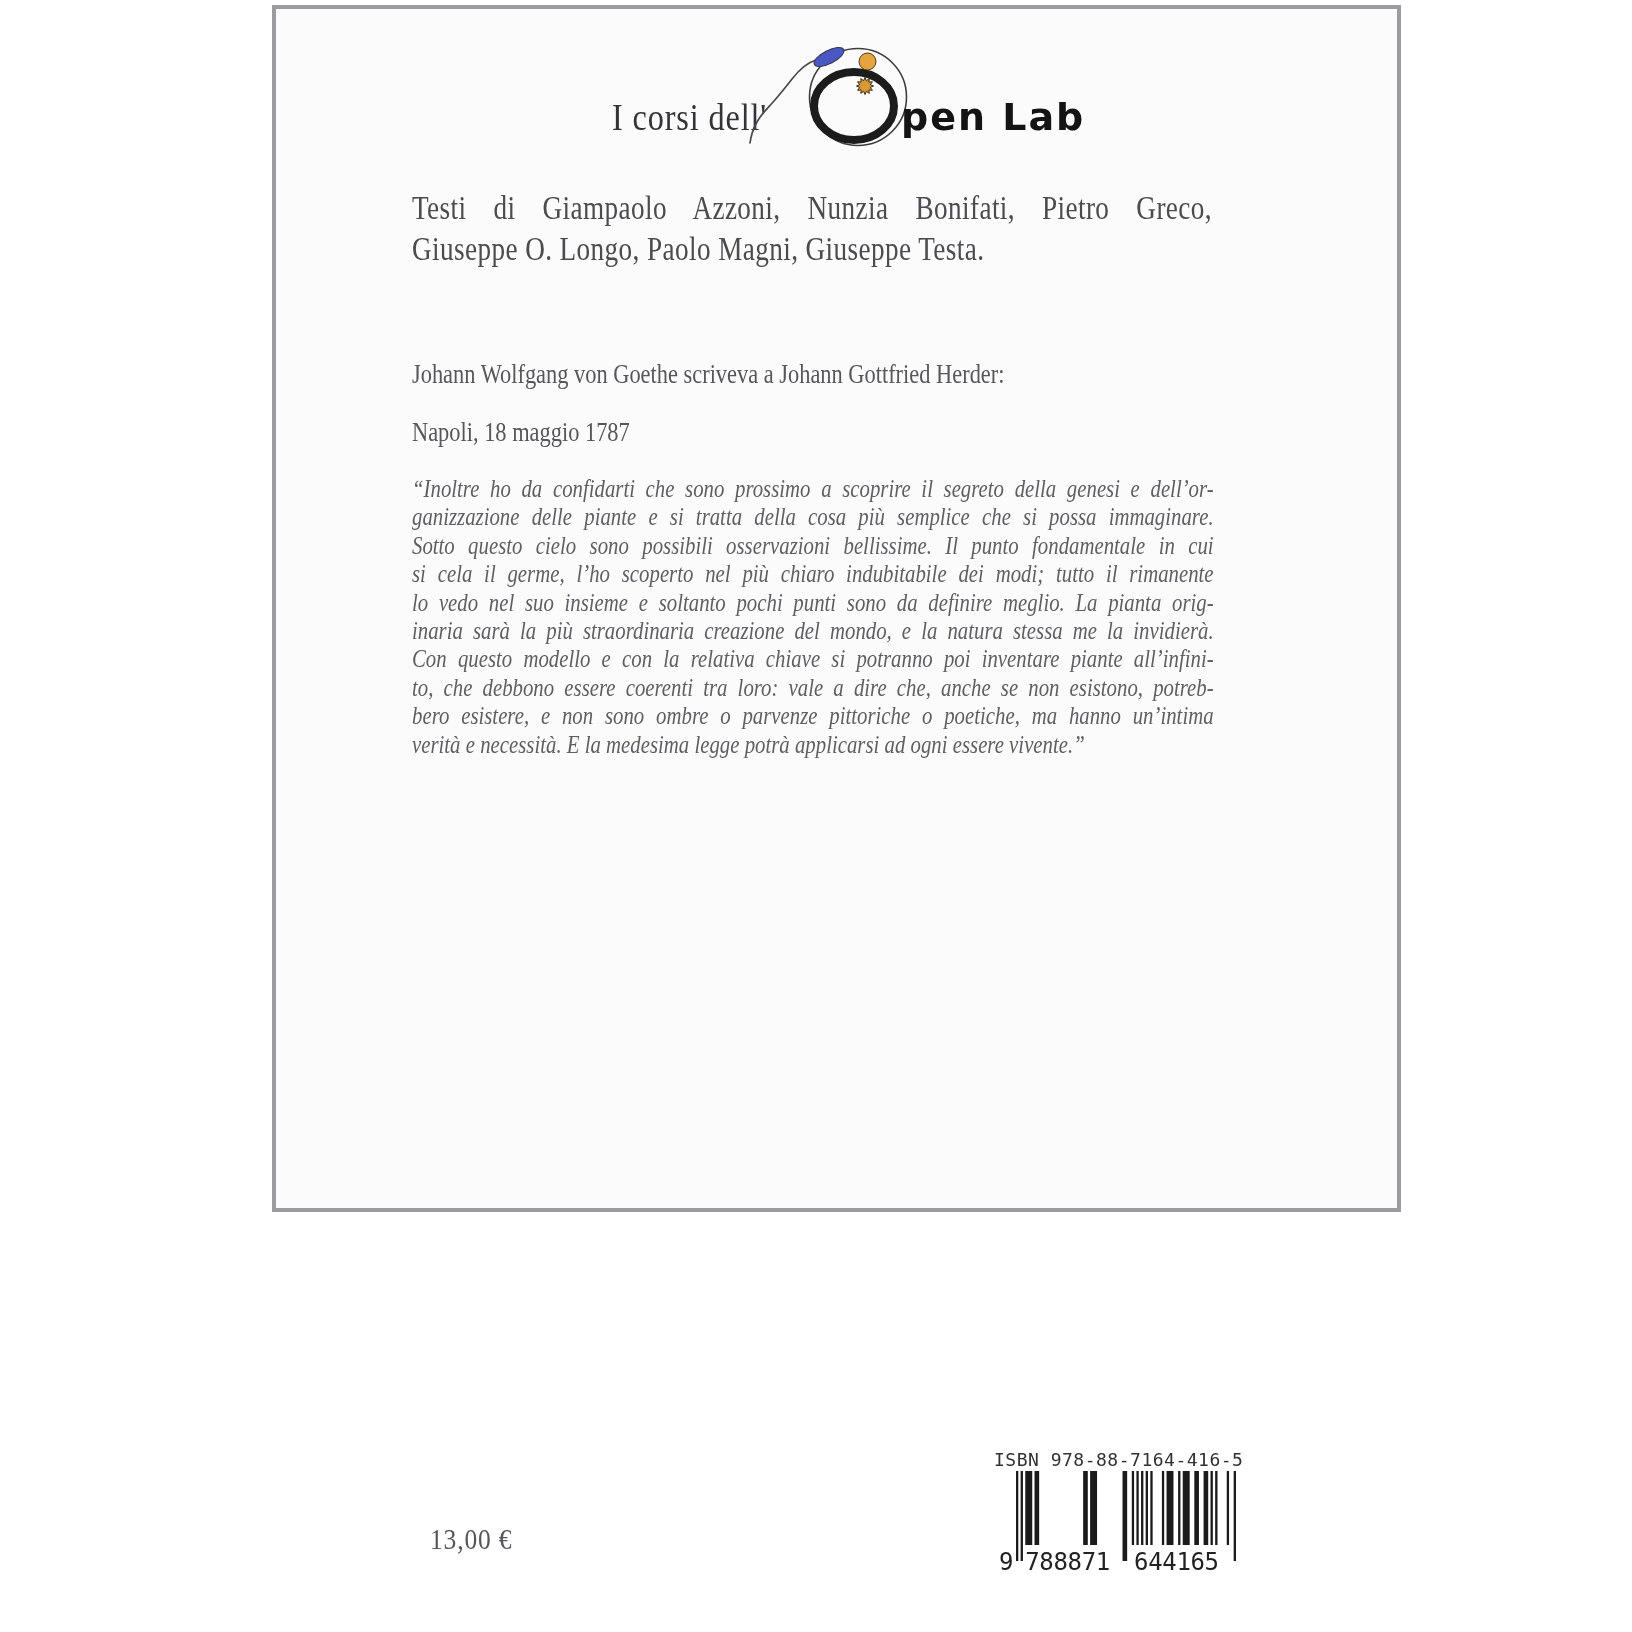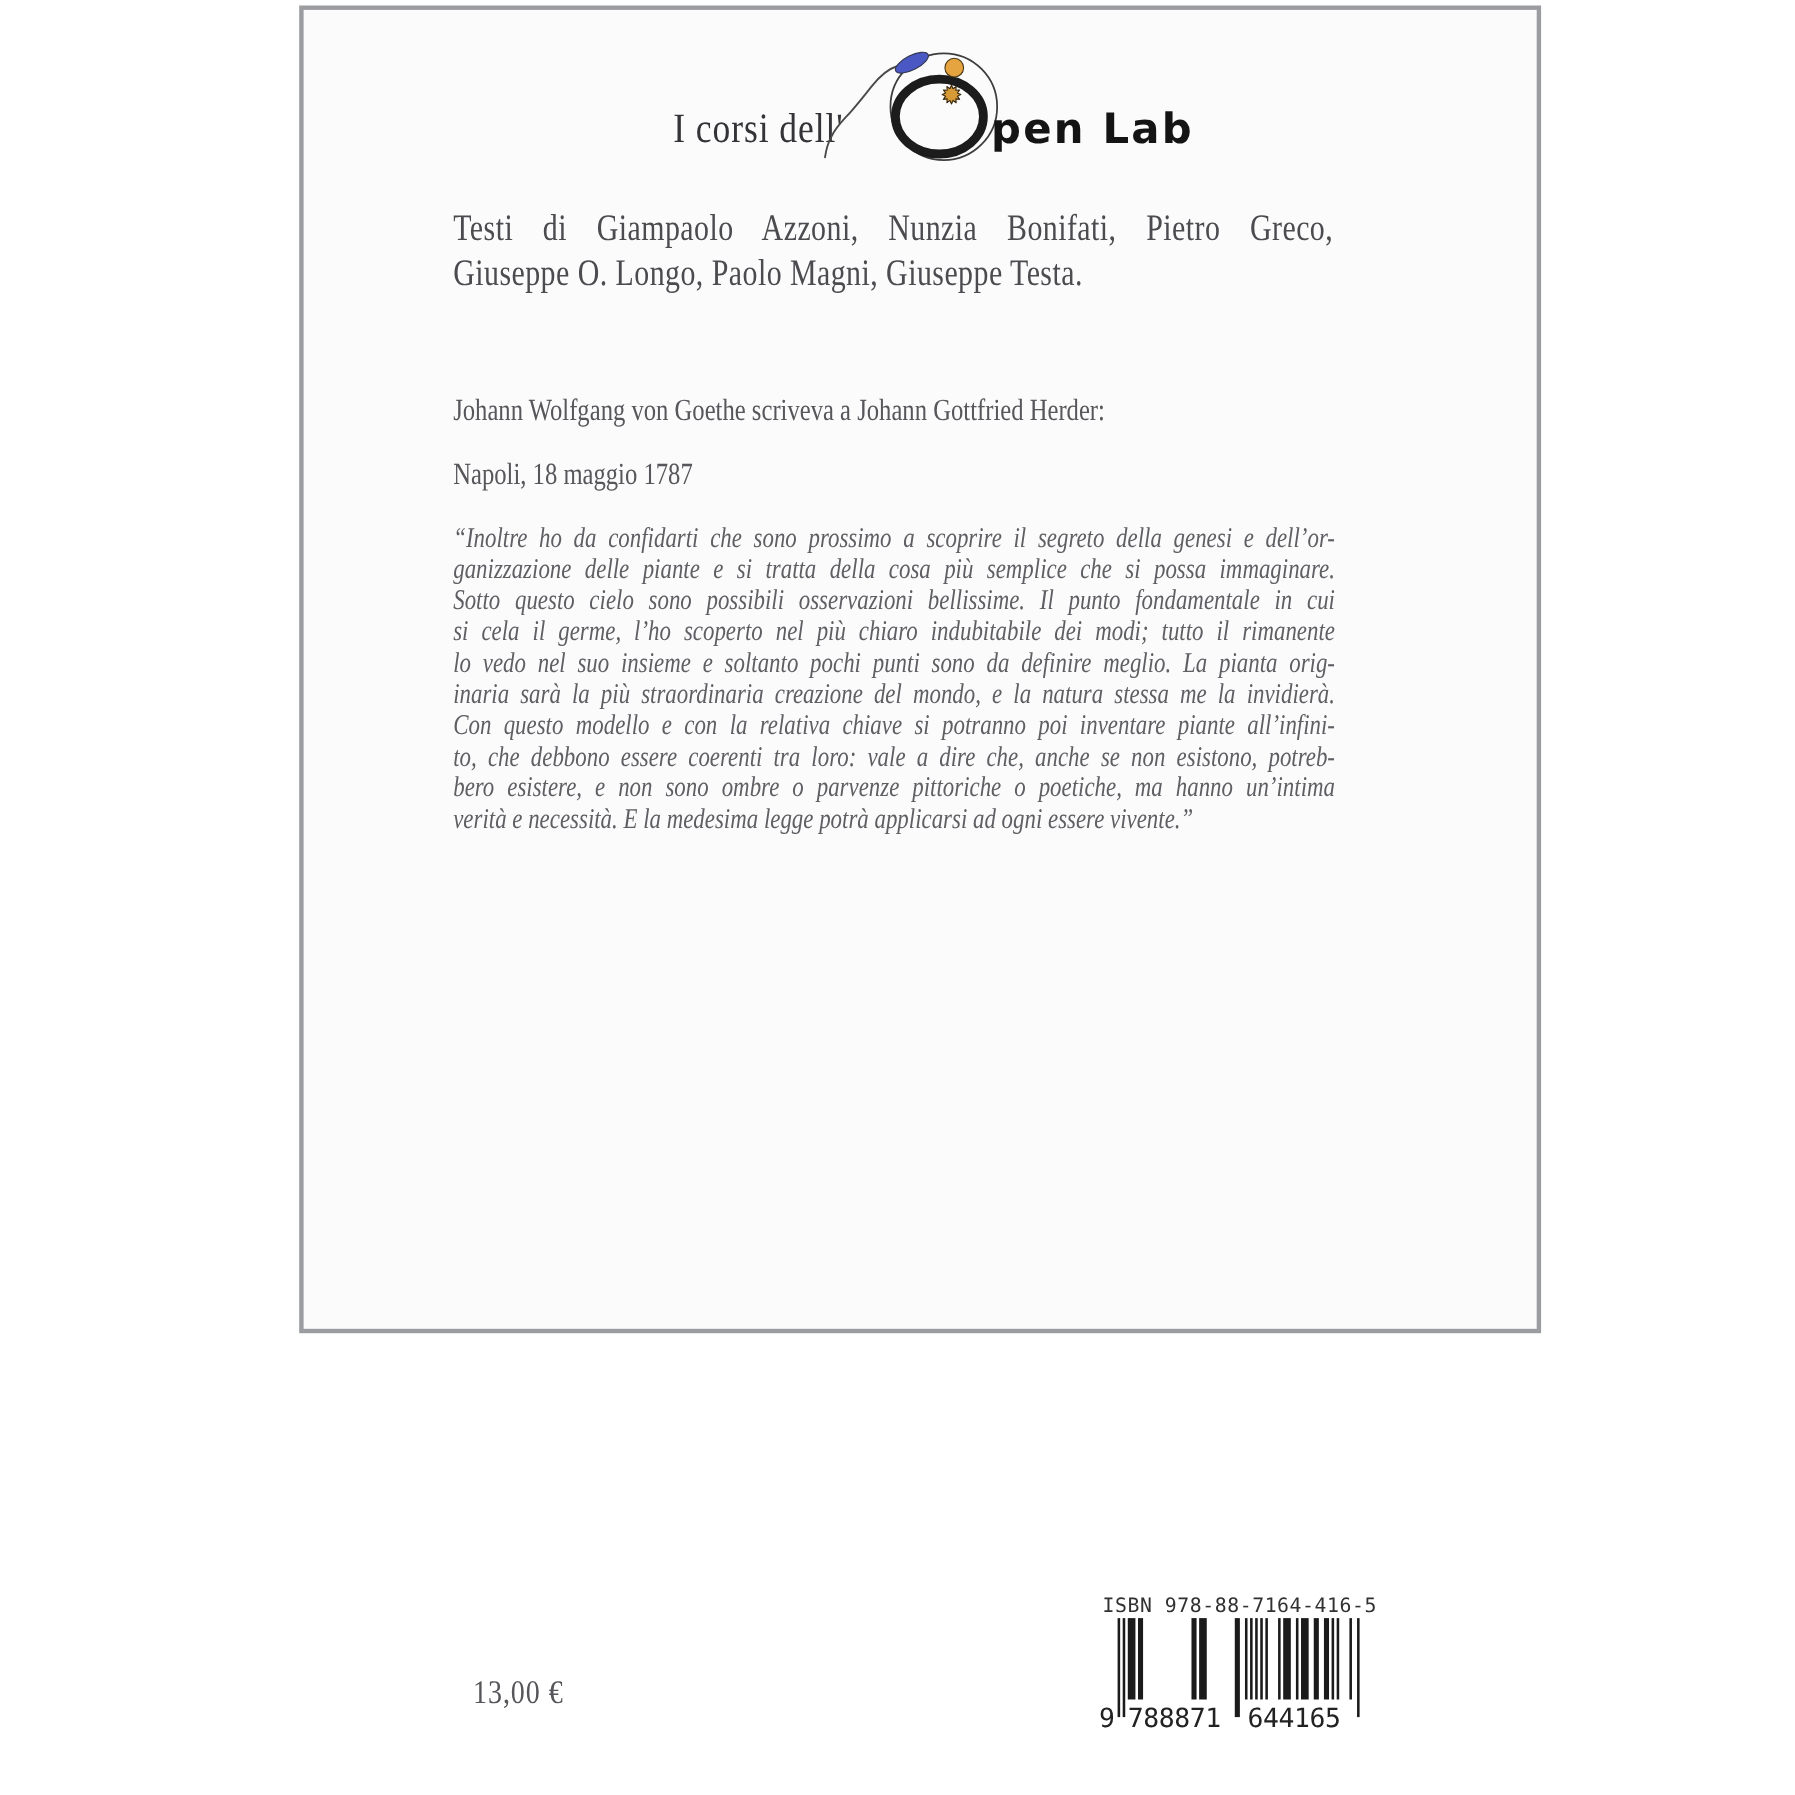--- a/index.html
+++ b/index.html
@@ -18,21 +18,21 @@
   .authors{left:136px;top:178px;width:1000px;font-size:34px;line-height:41px;
            color:#4c4c50;letter-spacing:0.5px;}
   .intro{left:136px;top:348px;width:900px;font-size:28px;line-height:34px;color:#56565b;white-space:nowrap;}
   .dateline{left:136px;top:406px;width:900px;font-size:28px;line-height:34px;color:#56565b;white-space:nowrap;}
   .quote{left:136px;top:466px;width:1002px;font-style:italic;font-size:26px;
          line-height:28.4px;color:#5e5e63;}
   .tline{text-align:justify;text-align-last:justify;white-space:normal;}
   .tline.last{text-align-last:left;}
   .price{left:154px;top:1513px;font-size:30px;line-height:34px;color:#55555a;
          letter-spacing:1px;white-space:nowrap;}
-  .isbn-label{left:718px;top:1440px;width:266px;text-align:center;
+  .isbn-label{left:718px;top:1440px;width:266px;text-align:left;
               font-family:"DejaVu Sans Mono",monospace;font-size:18px;letter-spacing:0.5px;
               color:#313131;white-space:nowrap;}
   .barcode-svg{left:722px;top:1462px;}
 </style>
 </head>
 <body>
 
 <div class="stage">
   <div class="cover">
 

